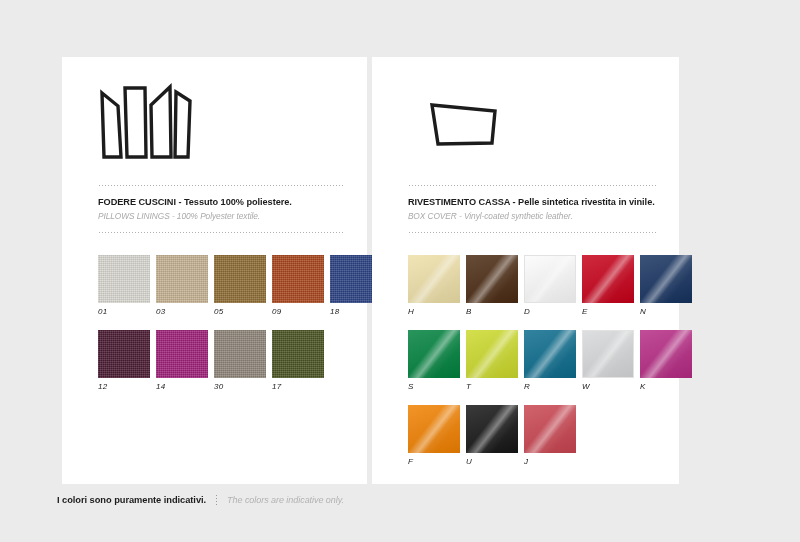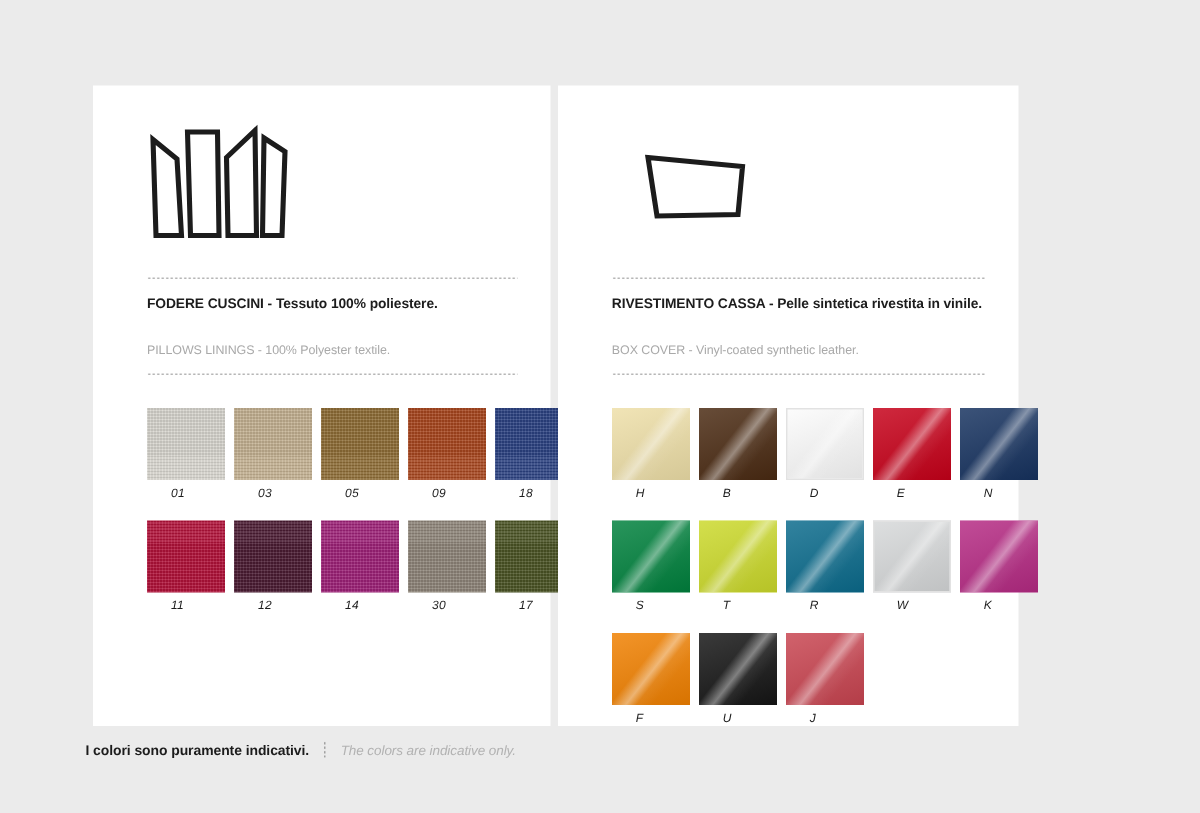--- a/index.html
+++ b/index.html
@@ -57,25 +57,25 @@
   .hdr-title {
     font-size: 9.2px;
     font-weight: bold;
     color: #1c1c1c;
     letter-spacing: -0.05px;
     padding: 11px 0 4px 0;
     white-space: nowrap;
   }
   .hdr-sub {
     font-size: 8.3px;
+    font-style: italic;
     color: #a9a9a9;
     letter-spacing: -0.05px;
     padding-bottom: 11px;
     white-space: nowrap;
-    margin-top: 17px;
   }
 
   
   .grid { padding-top: 22px; }
   .row {
     display: flex;
     margin-bottom: 14px;
   }
   .cell { margin-right: 6px; }
   .cell:last-child { margin-right: 0; }
@@ -85,21 +85,20 @@
     height: 48px;
     position: relative;
     overflow: hidden;
   }
   .swatch-label {
     font-size: 8px;
     font-style: italic;
     color: #1c1c1c;
     padding-top: 4px;
     letter-spacing: 0.2px;
-    margin-left: 16px;
   }
 
   
   .tex-fabric::after {
     content: "";
     position: absolute;
     inset: 0;
     background-image:
       repeating-linear-gradient(0deg,  rgba(255,255,255,.13) 0 1px, rgba(0,0,0,.07) 1px 2px),
       repeating-linear-gradient(90deg, rgba(255,255,255,.10) 0 1px, rgba(0,0,0,.06) 1px 2px);
@@ -198,24 +197,20 @@
             <div class="swatch-label">09</div>
           </div>
           <div class="cell">
             <div class="swatch tex-fabric" style="background-color: rgb(44, 66, 130);"></div>
             <div class="swatch-label">18</div>
           </div>
         </div>
 
         <div class="row">
           <div class="cell">
-            <div class="swatch tex-fabric" style="background-color: rgb(178, 18, 58);"></div>
-            <div class="swatch-label">11</div>
-          </div>
-          <div class="cell">
             <div class="swatch tex-fabric" style="background-color: rgb(75, 28, 51);"></div>
             <div class="swatch-label">12</div>
           </div>
           <div class="cell">
             <div class="swatch tex-fabric" style="background-color: rgb(158, 34, 120);"></div>
             <div class="swatch-label">14</div>
           </div>
           <div class="cell">
             <div class="swatch tex-fabric" style="background-color: rgb(142, 133, 121);"></div>
             <div class="swatch-label">30</div>

